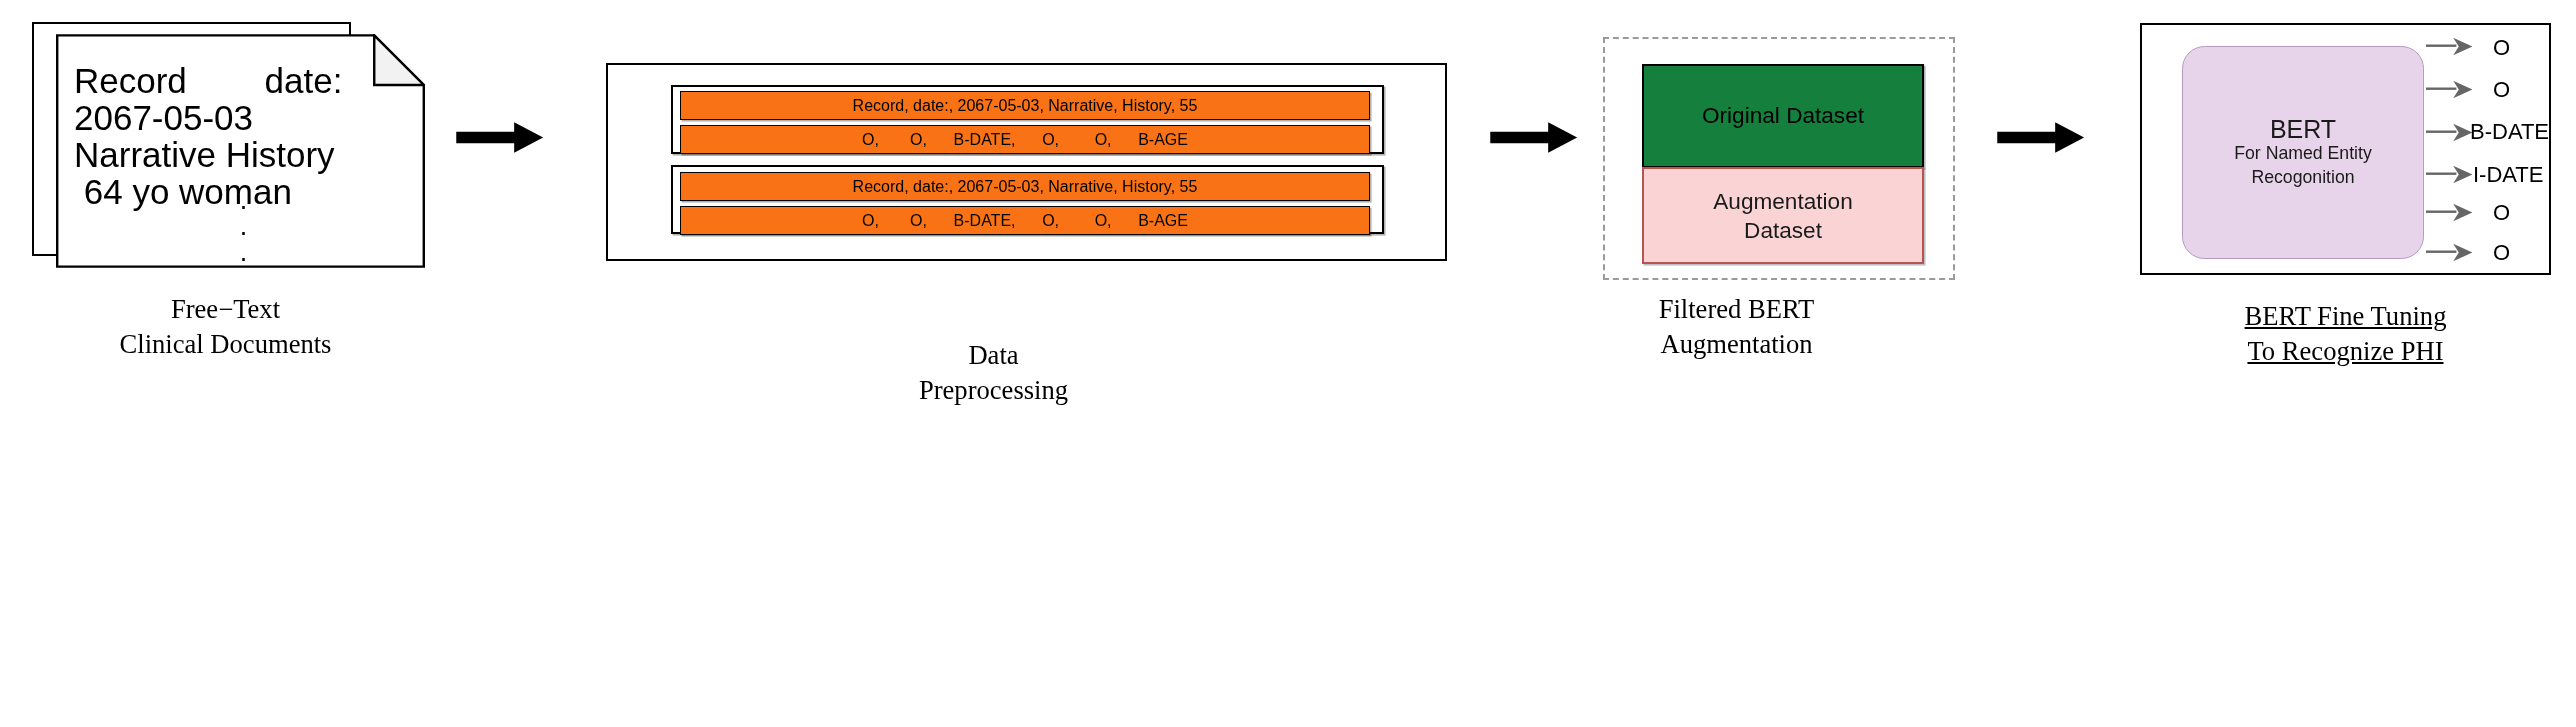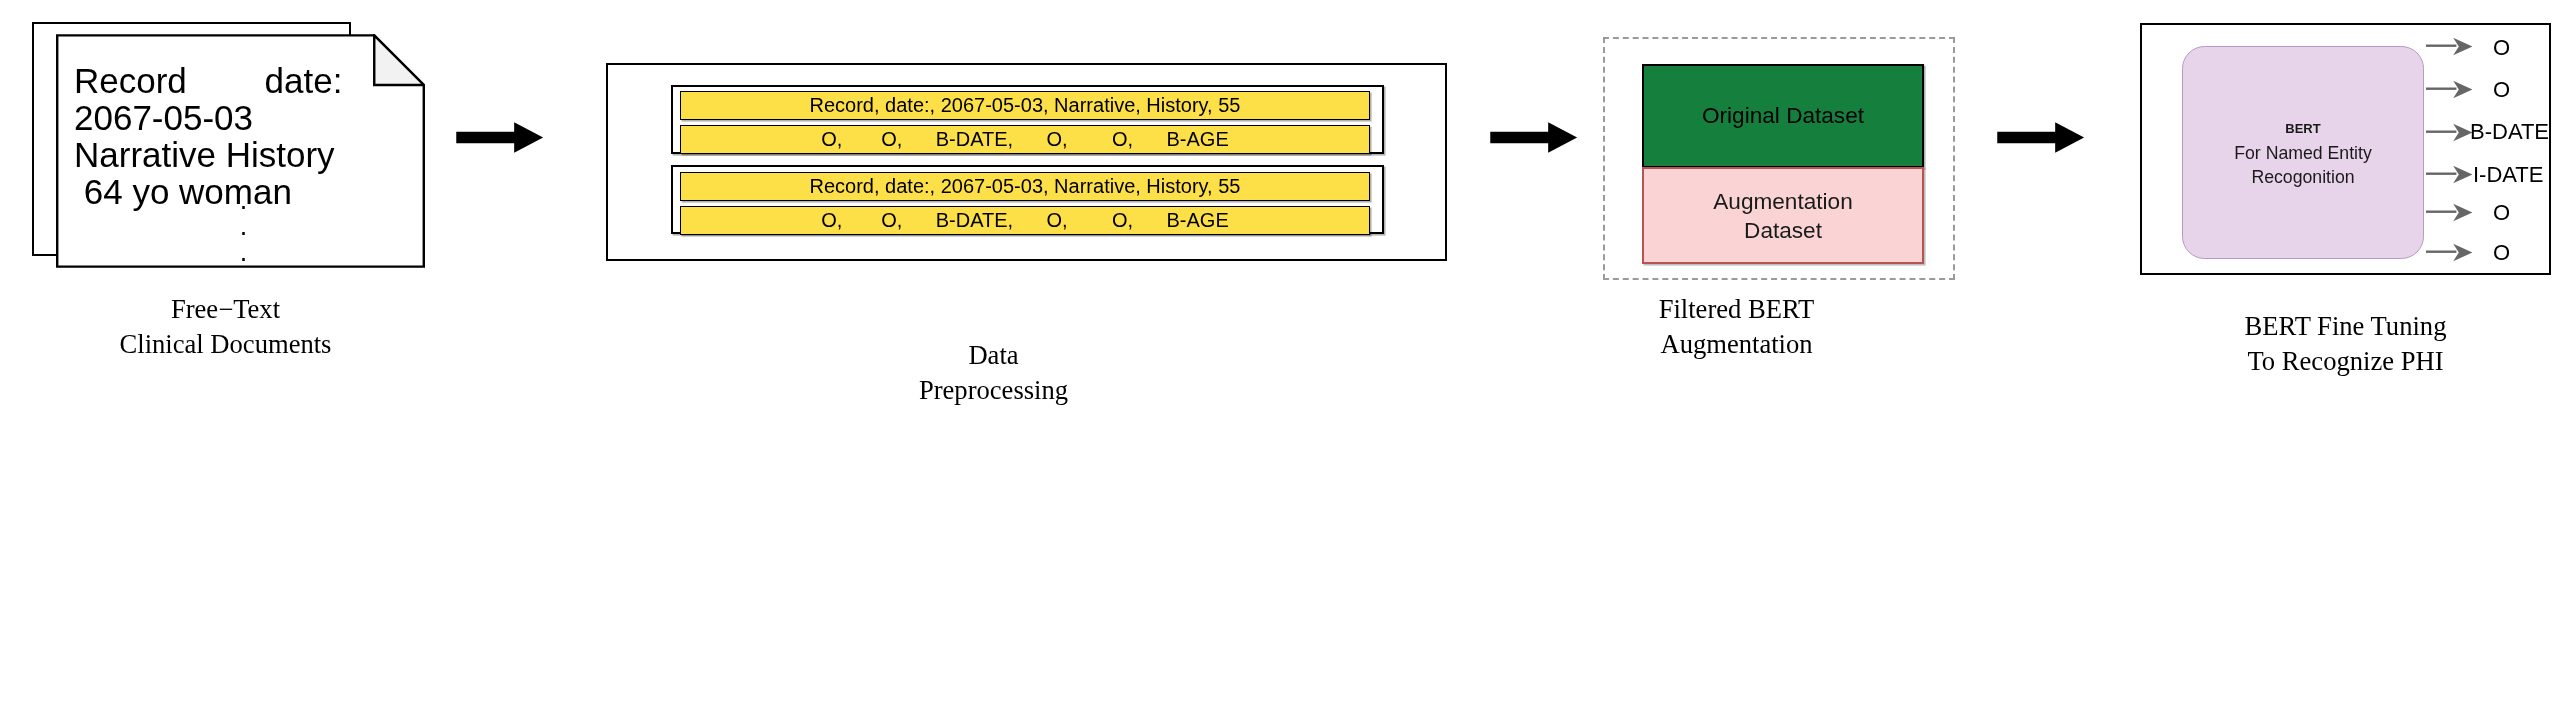--- a/index.html
+++ b/index.html
@@ -46,23 +46,23 @@
   
   .prep-outer{
     position:absolute;left:606px;top:63px;width:841px;height:198px;
     border:2.4px solid #000;background:#fff;box-sizing:border-box;
   }
   .prep-group{
     position:absolute;border:2.4px solid #000;background:#fff;box-sizing:border-box;
     box-shadow:1.6px 1.6px 0 rgba(0,0,0,.30);
   }
   .prep-row{
-    position:absolute;border:1.6px solid #000;background:#fde047;box-sizing:border-box;
+    position:absolute;border:1.6px solid #000;background:#f97316;box-sizing:border-box;
     display:flex;align-items:center;justify-content:center;
-    font-size:20px;color:#000;white-space:pre;
+    font-size:16px;color:#000;white-space:pre;
     box-shadow:1.6px 1.6px 0 rgba(0,0,0,.30);
   }
 
   
   .aug-dashed{
     position:absolute;left:1603px;top:37px;width:352px;height:243px;
     border:2.4px dashed #9a9a9a;background:#fff;box-sizing:border-box;
   }
   .aug-orig{
     position:absolute;left:1642px;top:64px;width:282px;height:104px;
@@ -83,21 +83,21 @@
     position:absolute;left:2140px;top:22.6px;width:411px;height:252px;
     border:2.4px solid #000;background:#fff;box-sizing:border-box;
   }
   .bert-box{
     position:absolute;left:2182px;top:46px;width:242px;height:213px;
     background:#e8d4ea;border:1.6px solid #b39cc0;border-radius:22.6px;
     box-sizing:border-box;
     display:flex;flex-direction:column;align-items:center;justify-content:center;
     color:#1a1a1a;text-align:center;
   }
-  .bert-title{font-size:13px;font-weight:bold;line-height:24px;text-align:right;}
+  .bert-title{font-size:25px;font-weight:normal;line-height:24px;text-align:right;}
   .bert-sub{font-size:17.7px;line-height:24px;}
   .bert-arrow{position:absolute;height:21px;width:48px;}
   .bert-arrow svg{display:block;}
   .bert-label{
     position:absolute;font-size:22px;color:#000;white-space:nowrap;
   }
 </style>
 </head>
 <body>
 
@@ -217,17 +217,17 @@
   <div class="bert-label" style="left:2493px;top:200px;">O</div>
 
   <div class="bert-arrow" style="left:2426px;top:242px;">
     <svg width="48" height="21" viewBox="0 0 60 26" xmlns="http://www.w3.org/2000/svg">
       <path d="M0 12 H 38" stroke="#666666" stroke-width="3" fill="none"></path>
       <path d="M34 2 L 58 13 L 34 24 L 41 13 Z" fill="#666666"></path>
     </svg>
   </div>
   <div class="bert-label" style="left:2493px;top:240px;">O</div>
 
-  <div class="caption" style="left:2136px;top:309px;width:419px;">BERT Fine Tuning
+  <div class="caption" style="left:2136px;top:299px;width:419px;text-decoration:underline;">BERT Fine Tuning
 To Recognize PHI</div>
 
 </div>
 
 
 </body></html>

